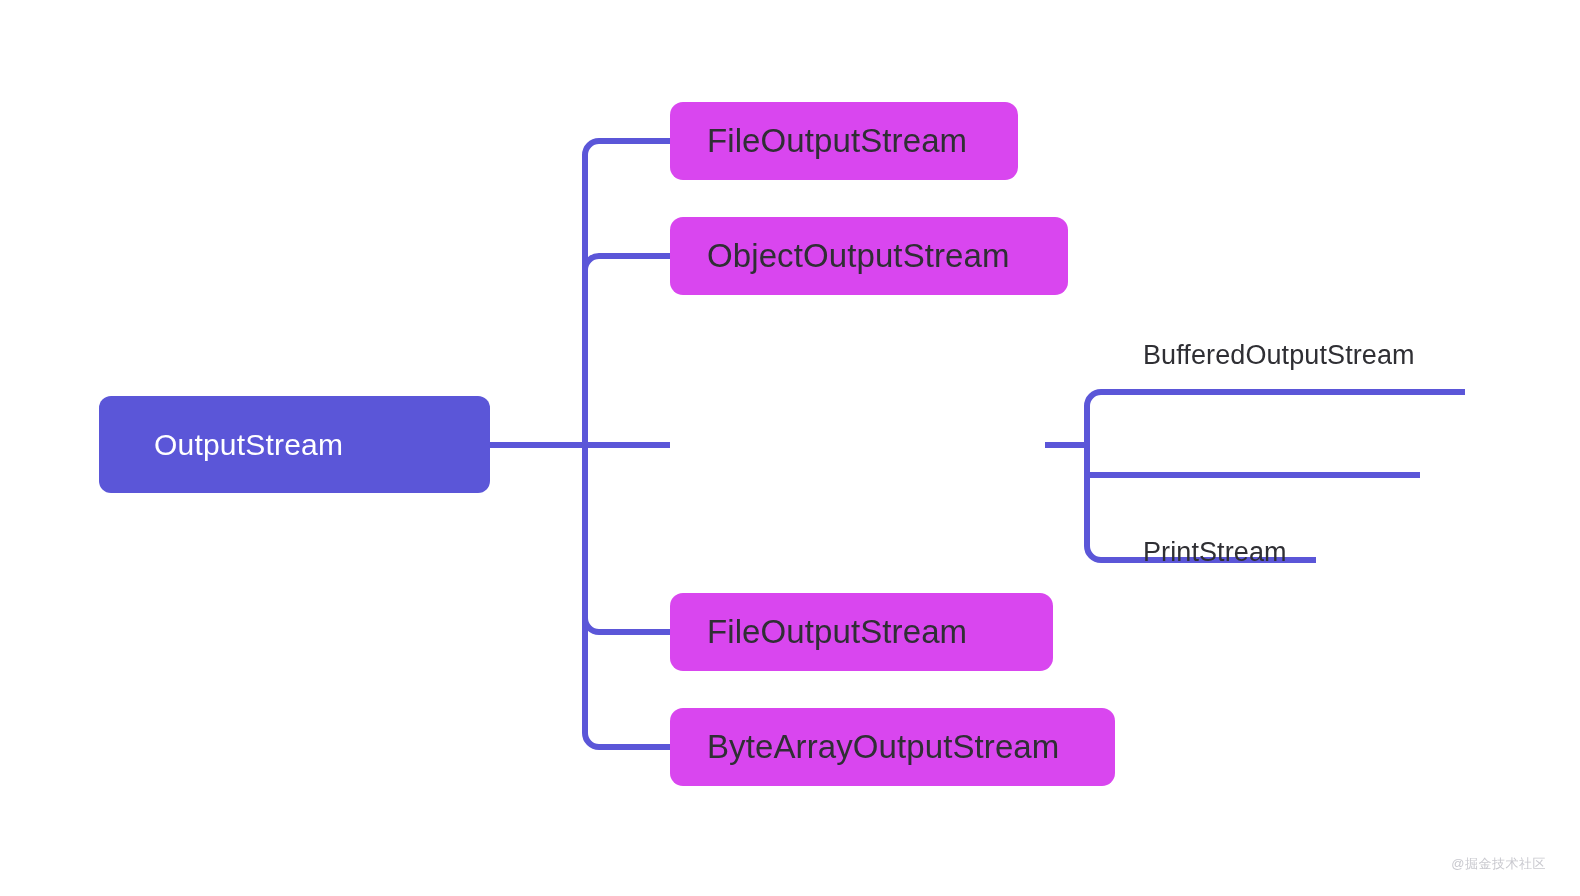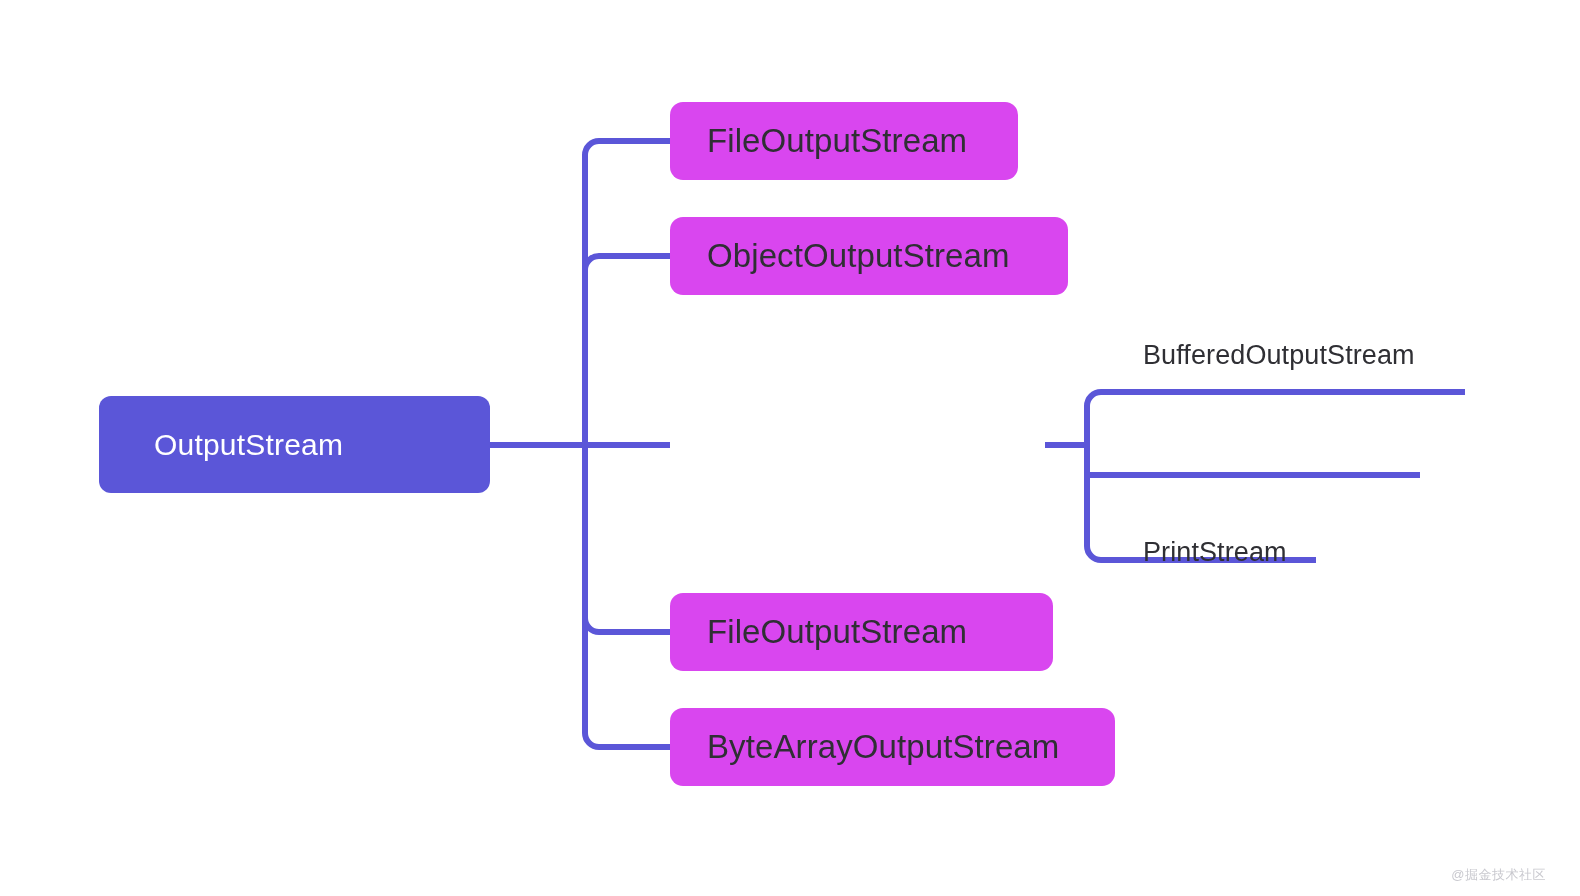--- a/index.html
+++ b/index.html
@@ -59,21 +59,21 @@
     position: absolute;
     color: #2f2f34;
     font-size: 27px;
     font-weight: 400;
     white-space: nowrap;
     letter-spacing: 0.1px;
   }
   .watermark {
     position: absolute;
     right: 34px;
-    bottom: 12px;
+    bottom: 23px;
     font-size: 13px;
     color: #c9c9cf;
     letter-spacing: 0.5px;
     white-space: nowrap;
   }
 </style>
 </head>
 <body>
 
 <div id="canvas">

